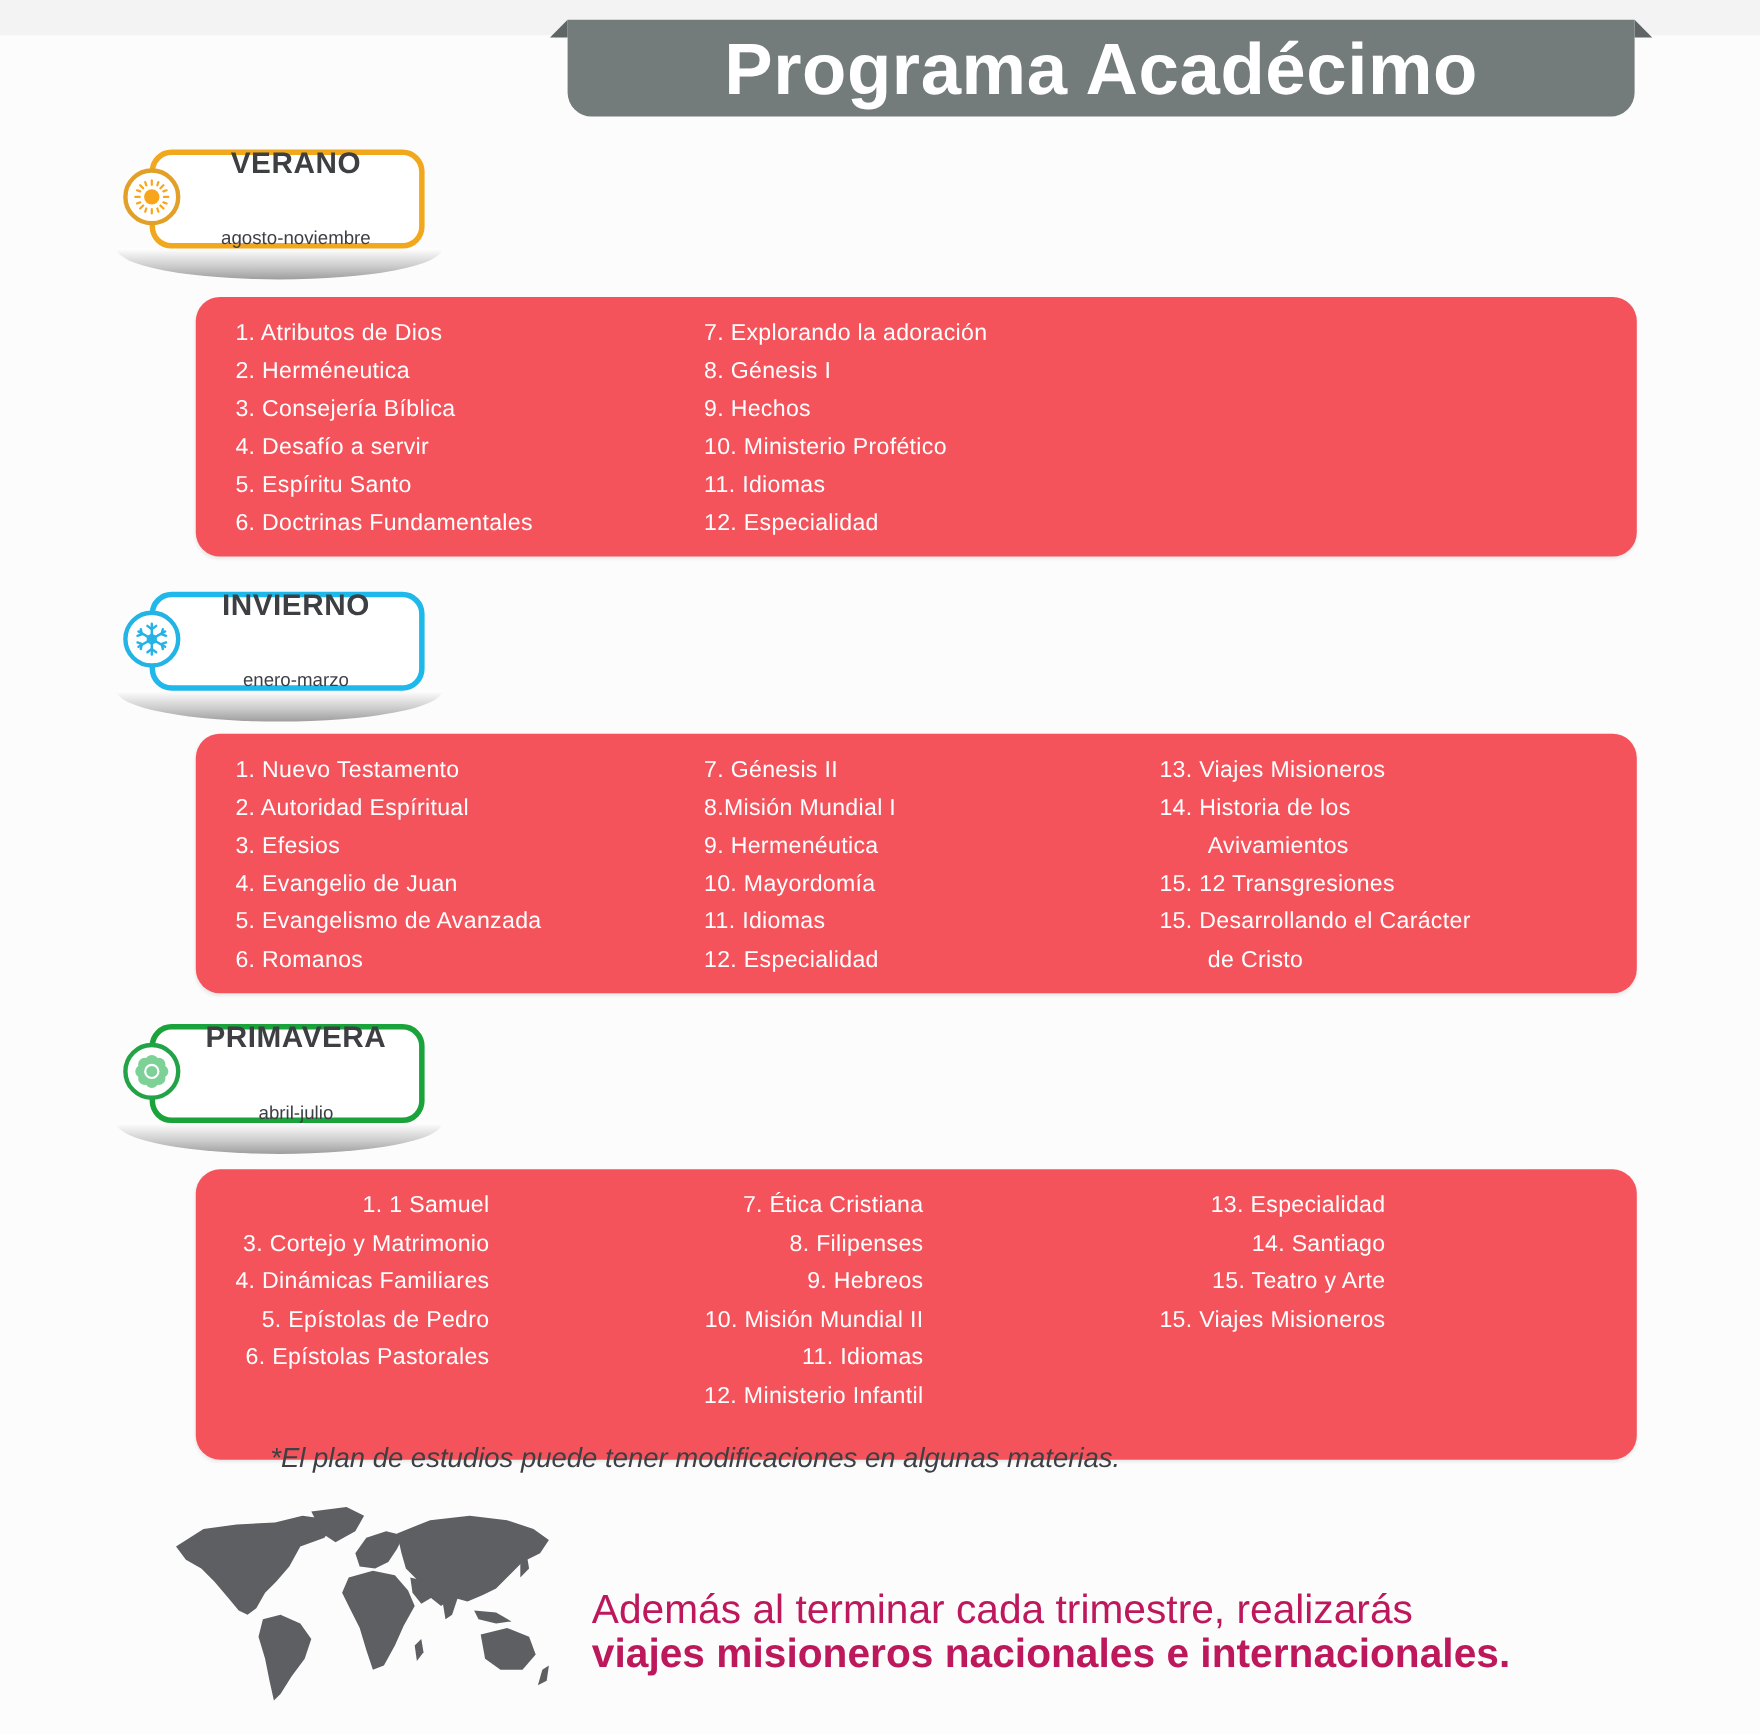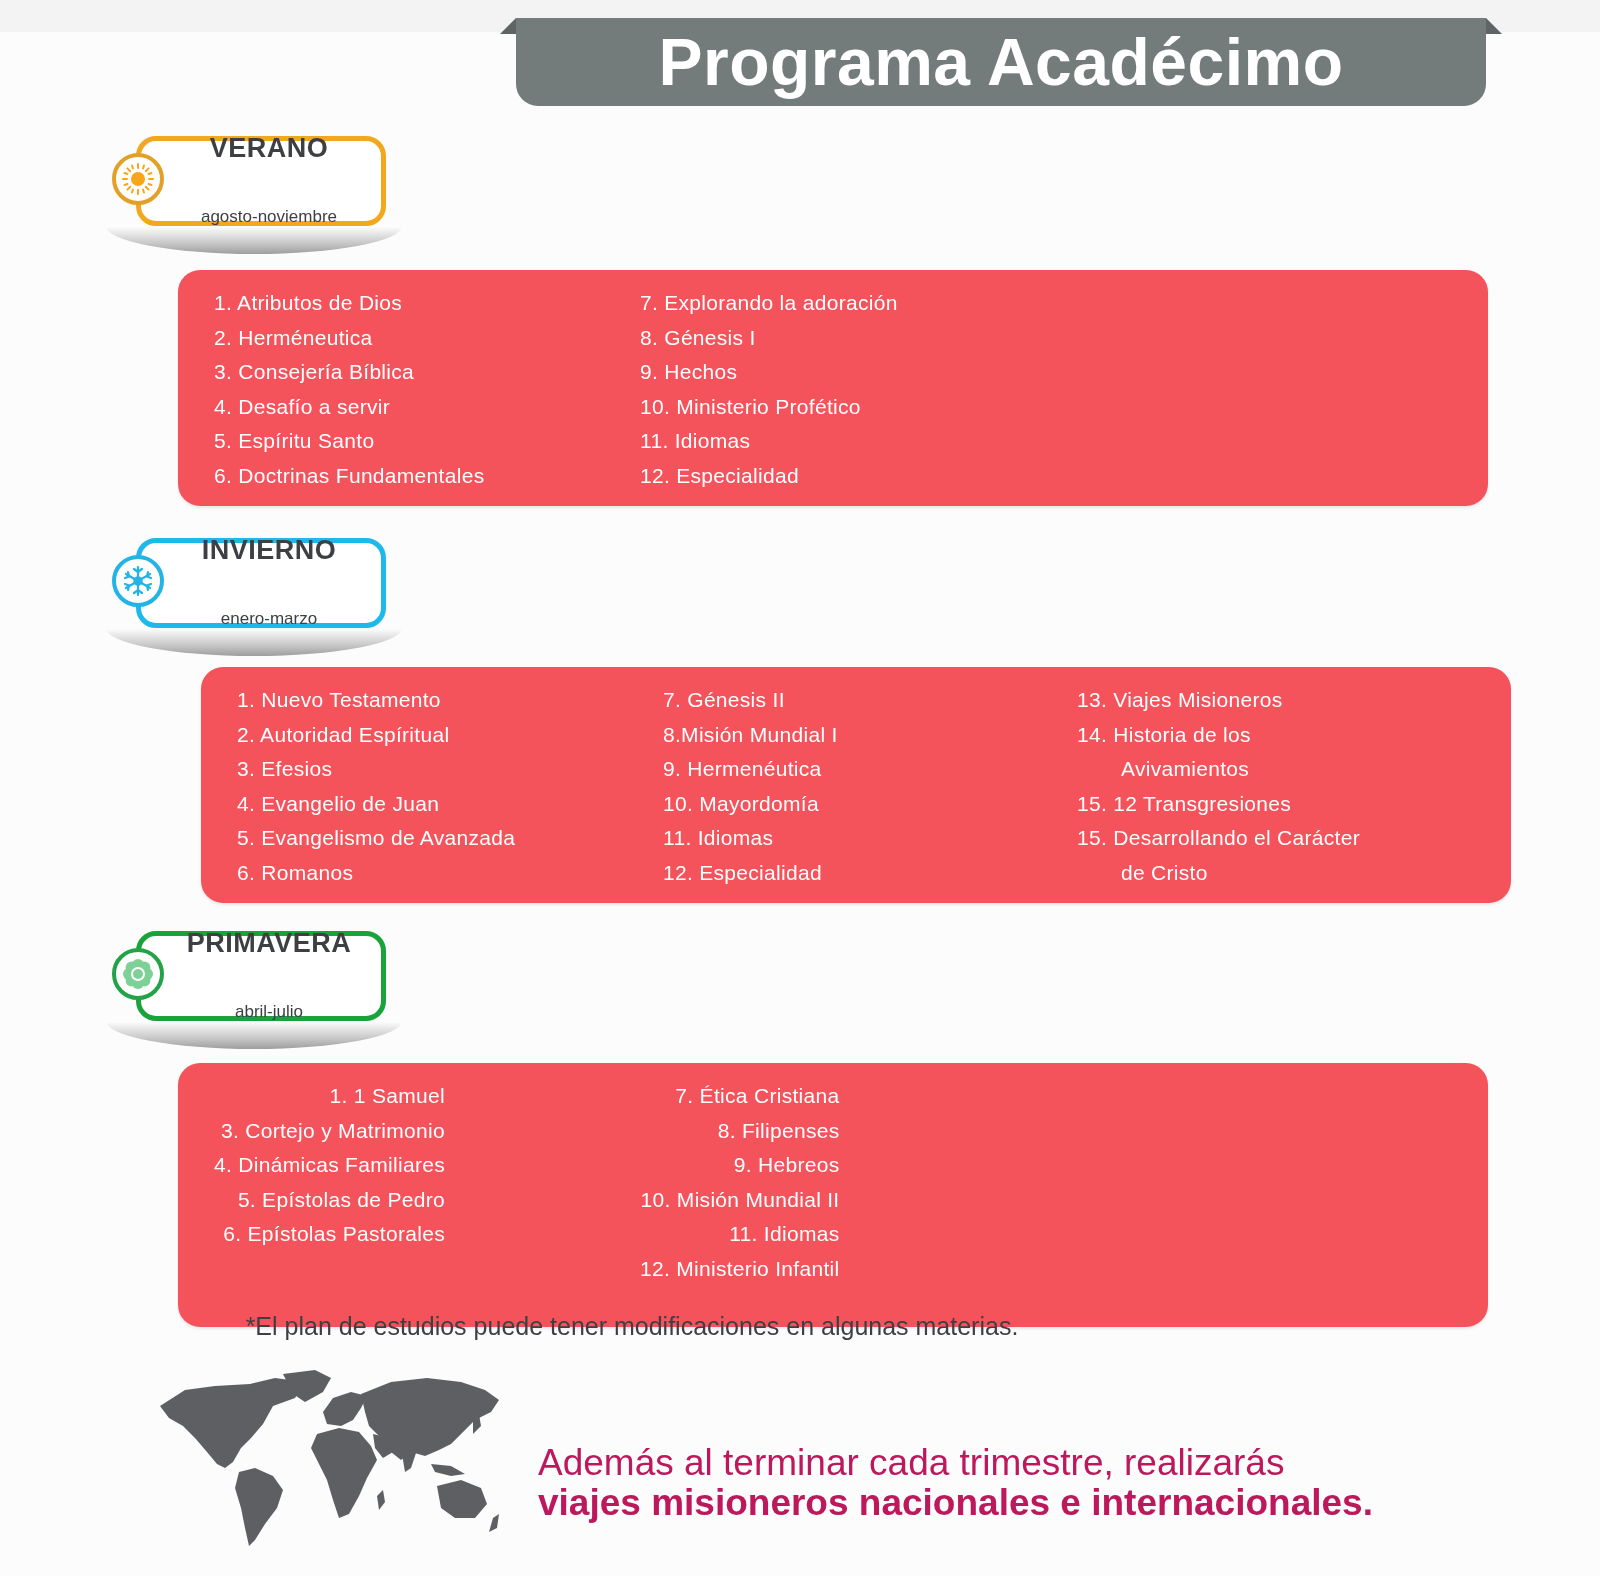--- a/index.html
+++ b/index.html
@@ -46,21 +46,21 @@
     position: absolute; left: 178px; width: 1310px; background: #f5535c; border-radius: 22px;
     box-shadow: 0 2px 3px rgba(0,0,0,0.08);
   }
   .col { position: absolute; top: 16px; }
   .col.c1 { left: 36px; } .col.c2 { left: 462px; } .col.c3 { left: 876px; }
   .item { color: #ffffff; font-size: 21px; line-height: 34.6px; white-space: nowrap; letter-spacing: 0.3px; }
   .item.cont { padding-left: 44px; }
 
   .note {
     position: absolute; left: 0; width: 1264px; top: 1312px; text-align: center;
-    font-size: 25px; color: #3d3f43;
+    font-size: 25px; font-style: italic; color: #3d3f43;
   }
   .map { position: absolute; left: 155px; top: 1368px; width: 350px; height: 180px; }
   .closing {
     position: absolute; left: 538px; top: 1443px; color: #be185d; font-size: 37px; line-height: 40px;
   }
   .closing .l2 { font-weight: 700; }
 </style>
 </head>
 <body>
 
@@ -139,21 +139,21 @@
         <polyline points="4,14 8,12.5 7,8"></polyline>
           <polyline points="30,20 26,21.5 27,26"></polyline>
         <polyline points="4,20 8,21.5 7,26"></polyline>
           <polyline points="30,14 26,12.5 27,8"></polyline>
         <polygon points="17,13 20.5,15 20.5,19 17,21 13.5,19 13.5,15"></polygon>
       </g>
     </svg>
   </div>
 </div>
 
-<div class="panel" style="top:667px; height:236px;margin-left:23px;">
+<div class="panel" style="top:667px; height:236px;">
   <div class="col c1">
     <div class="item">1. Nuevo Testamento</div>
     <div class="item">2. Autoridad Espíritual</div>
     <div class="item">3. Efesios</div>
     <div class="item">4. Evangelio de Juan</div>
     <div class="item">5. Evangelismo de Avanzada</div>
     <div class="item">6. Romanos</div>
   </div>
   <div class="col c2">
     <div class="item">7. Génesis II</div>
@@ -206,20 +206,26 @@
     <div class="item">6. Epístolas Pastorales</div>
   </div>
   <div class="col c2">
     <div class="item">7. Ética Cristiana</div>
     <div class="item">8. Filipenses</div>
     <div class="item">9. Hebreos</div>
     <div class="item">10. Misión Mundial II</div>
     <div class="item">11. Idiomas</div>
     <div class="item">12. Ministerio Infantil</div>
   </div>
+  <div class="col c3">
+    <div class="item">13. Especialidad</div>
+    <div class="item">14. Santiago</div>
+    <div class="item">15. Teatro y Arte</div>
+    <div class="item">15. Viajes Misioneros</div>
+  </div>
 </div>
 
 <div class="note">*El plan de estudios puede tener modificaciones en algunas materias.</div>
 
 <div class="map">
   <svg width="350" height="180" viewBox="0 0 350 180">
     <g fill="#5d5f62">
 
       <path d="M5,38 L30,22 L60,18 L95,16 L120,10 L150,14 L140,30 L118,38 L108,56 L96,70 L86,80 L78,94 L70,100 L62,96 L52,84 L40,70 L28,58 L14,50 Z"></path>
 

